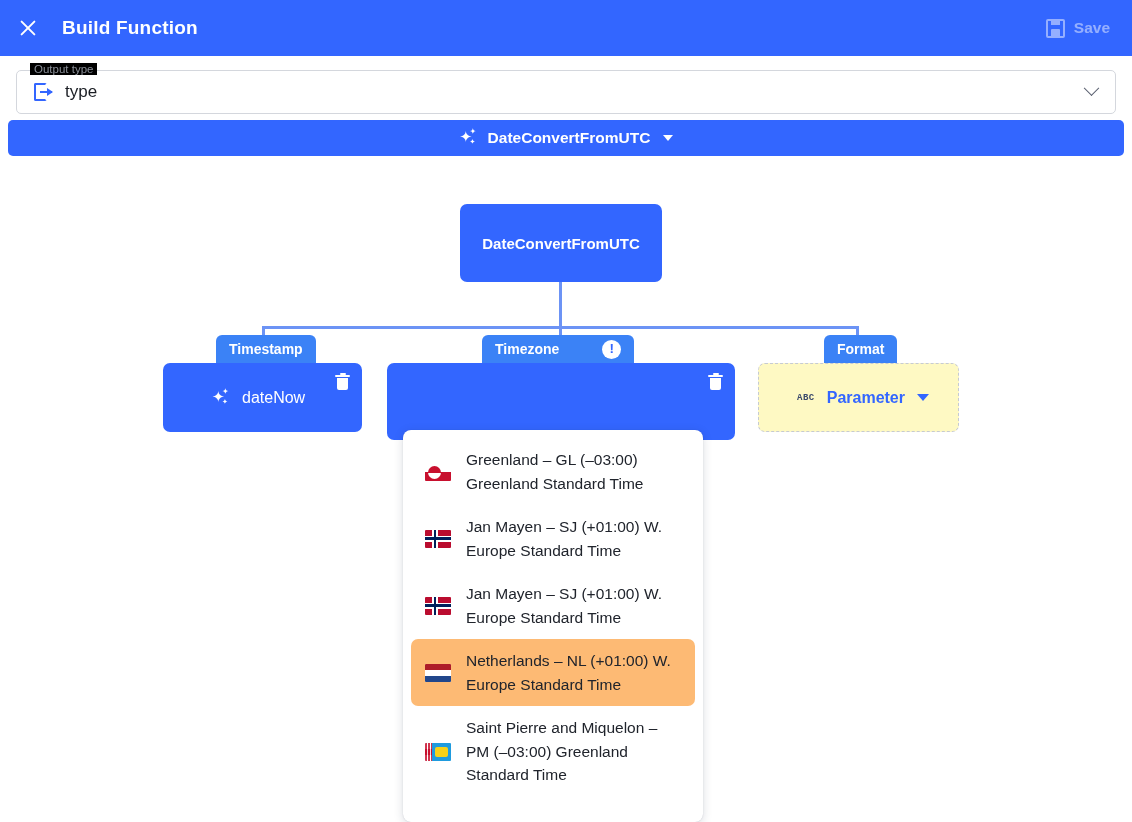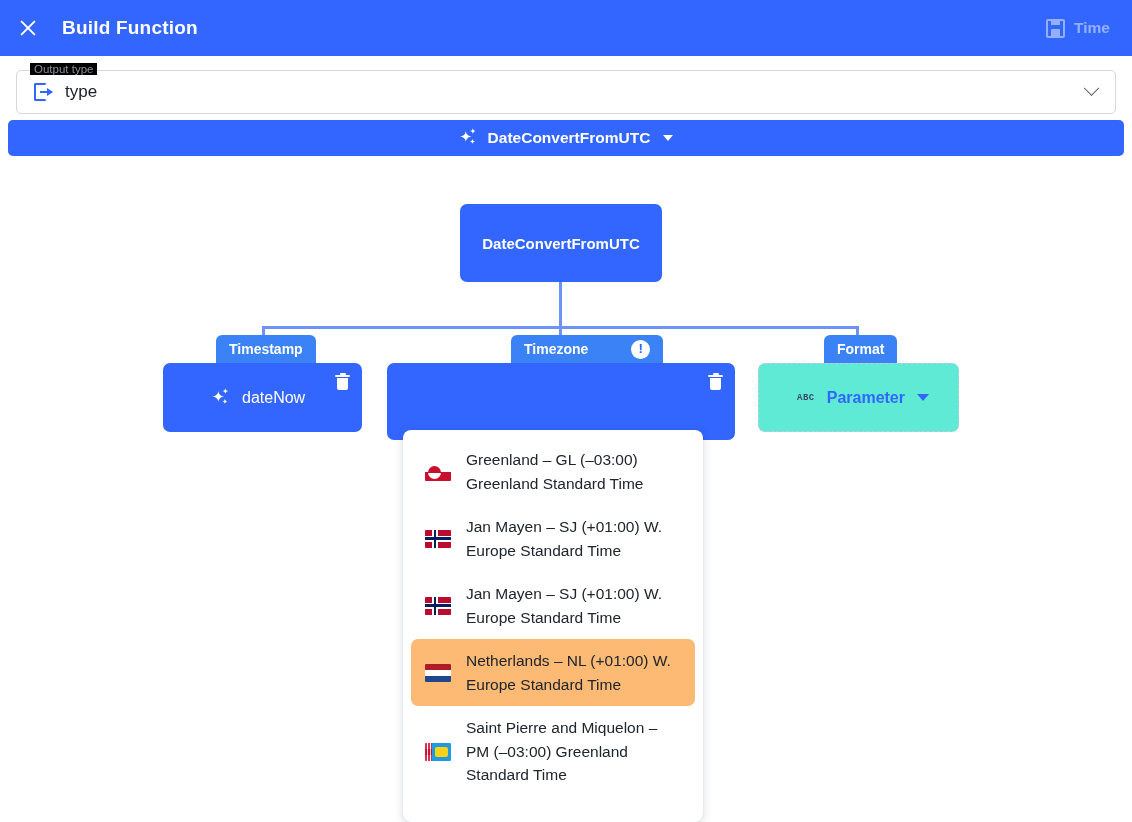--- a/index.html
+++ b/index.html
@@ -156,21 +156,21 @@
     content: ""; position: absolute; left: 4.5px; top: -2.4px;
     width: 6px; height: 2.4px; background: #fff; border-radius: 1px;
   }
   .trash .can {
     position: absolute; left: 2px; top: 5px; width: 11px; height: 12px;
     background: #fff; border-radius: 0 0 2px 2px;
   }
 
   .slot-node {
     position: absolute; border: 1.6px dashed #c6cad2; border-radius: 7px;
-    background: #5eead4;
+    background: #fef9c3;
     display: flex; align-items: center; gap: 12px;
     padding-left: 38px;
   }
   .abc-icon {
     font-family: "Liberation Mono", monospace;
     font-size: 9px; font-weight: bold; color: #3b4a6b;
     letter-spacing: .5px; flex: 0 0 auto;
   }
   .slot-label { color: #3366FF; font-size: 16px; font-weight: bold; }
   .caret-down-blue {
@@ -246,21 +246,21 @@
 </style>
 </head>
 <body>
 
 <div class="appbar">
   <div class="close-btn"></div>
   <div class="appbar-title">Build Function</div>
   <div class="appbar-spacer"></div>
   <div class="save-btn">
     <div class="save-icon"></div>
-    <span class="save-label">Time</span>
+    <span class="save-label">Save</span>
   </div>
 </div>
 
 <div class="outputtype">
   <span class="outputtype-legend">Output type</span>
   <span class="outputtype-icon">
     <span class="box"></span>
       <span class="arrow"></span>
   </span>
   <span class="outputtype-value">type</span>
@@ -300,21 +300,21 @@
           <span class="s3">✦</span>
       </span>
       <span class="arg-label">dateNow</span>
     </div>
     <span class="trash">
       <span class="lid"></span>
         <span class="can"></span>
     </span>
   </div>
 
-  <div class="tab" style="left:511px; top:173px;gap:43px;">
+  <div class="tab" style="left:482px; top:173px;gap:43px;">
     <span>Timezone</span>
     <span class="warn-badge">!</span>
   </div>
   <div class="arg-node" style="left:387px; top:201px; width:348px; height:77px;">
     <span class="trash">
       <span class="lid"></span>
         <span class="can"></span>
     </span>
   </div>
 

